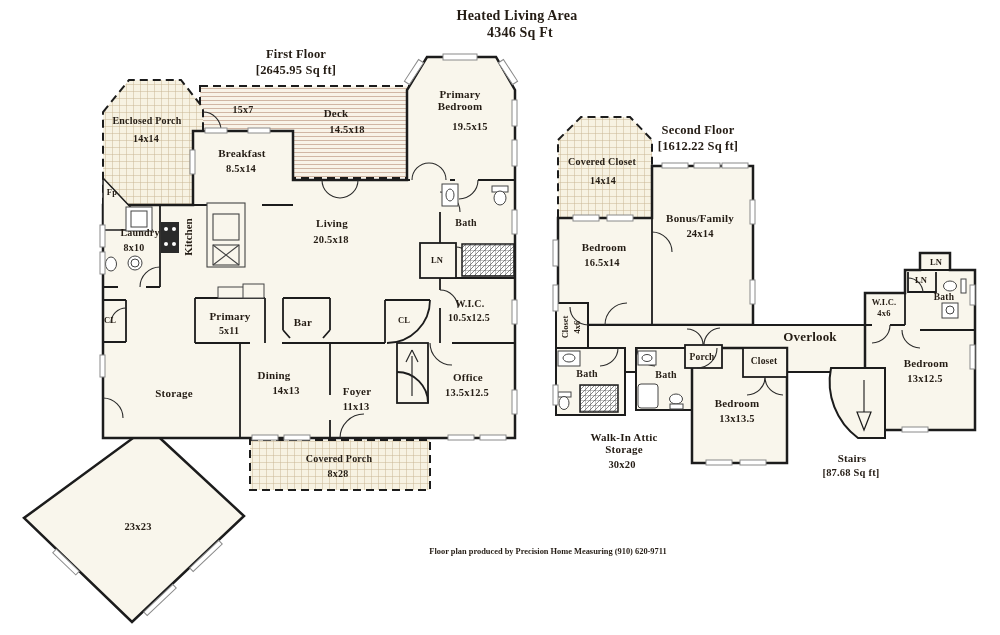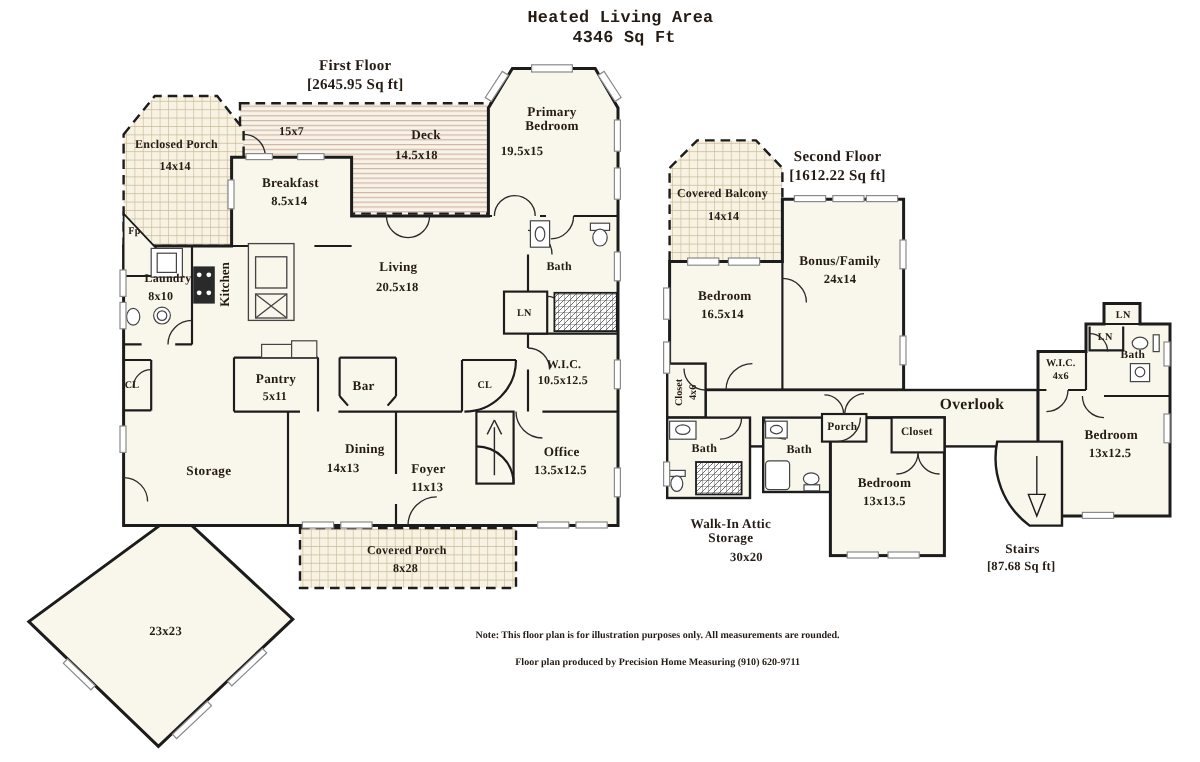--- a/index.html
+++ b/index.html
@@ -3,21 +3,21 @@
 <meta charset="utf-8">
 <style>
   html,body{margin:0;padding:0;background:#ffffff;}
   .plan{position:relative;width:1000px;height:635px;background:#ffffff;overflow:hidden;
         font-family:"Liberation Serif",serif;color:#241c14;}
   .plan svg{position:absolute;left:0;top:0;}
   .lbl{position:absolute;transform:translate(-50%,-50%);font-weight:bold;white-space:nowrap;
        text-align:center;line-height:1.12;letter-spacing:.2px;}
   .wrap{white-space:normal;font-family:Liberation Serif, serif;}
   .vlbl{position:absolute;transform:translate(-50%,-50%) rotate(-90deg);font-weight:bold;white-space:nowrap;}
-  .t1{font-size:14px;font-family:Liberation Mono, monospace;}
+  .t1{font-size:14px;}
   .t2{font-size:12.5px;}
   .rn{font-size:11px;}
   .rd{font-size:10.5px;}
   .md{font-size:10px;}
   .sm{font-size:9.5px;}
   .xs{font-size:8.5px;}
   .ov{font-size:13px;}
   .note-line{position:absolute;transform:translate(-50%,0);font-size:8.4px;font-weight:bold;white-space:nowrap;}
 </style>
 </head>
@@ -231,75 +231,74 @@
 <div class="lbl t1" style="left:517px;top:16px">Heated Living Area</div>
 <div class="lbl t1" style="left:520px;top:33px">4346 Sq Ft</div>
 <div class="lbl t2" style="left:296px;top:54px">First Floor</div>
 <div class="lbl t2" style="left:296px;top:70px">[2645.95 Sq ft]</div>
 <div class="lbl t2" style="left:698px;top:130px">Second Floor</div>
 <div class="lbl t2" style="left:698px;top:146px">[1612.22 Sq ft]</div>
 
 <div class="lbl md" style="left:147px;top:121px">Enclosed Porch</div>
 <div class="lbl md" style="left:146px;top:139px">14x14</div>
 <div class="lbl md" style="left:243px;top:110px">15x7</div>
-<div class="lbl rn" style="left:355px;top:113px">Deck</div>
+<div class="lbl rn" style="left:336px;top:113px">Deck</div>
 <div class="lbl rd" style="left:347px;top:130px">14.5x18</div>
 <div class="lbl rn wrap" style="left:460px;top:100px;width:78px">Primary Bedroom</div>
-<div class="lbl rd" style="left:435px;top:127px">19.5x15</div>
+<div class="lbl rd" style="left:470px;top:127px">19.5x15</div>
 <div class="lbl rn" style="left:242px;top:153px">Breakfast</div>
 <div class="lbl rd" style="left:241px;top:169px">8.5x14</div>
 <div class="lbl xs" style="left:112px;top:193px">Fp</div>
 <div class="lbl md" style="left:140px;top:233px">Laundry</div>
 <div class="lbl md" style="left:134px;top:248px">8x10</div>
 <div class="vlbl rn" style="left:188px;top:237px">Kitchen</div>
 <div class="lbl rn" style="left:332px;top:223px">Living</div>
 <div class="lbl rd" style="left:331px;top:240px">20.5x18</div>
 <div class="lbl md" style="left:466px;top:223px">Bath</div>
 <div class="lbl xs" style="left:437px;top:261px">LN</div>
 <div class="lbl md" style="left:470px;top:304px">W.I.C.</div>
 <div class="lbl md" style="left:469px;top:318px">10.5x12.5</div>
 <div class="lbl xs" style="left:110px;top:321px">CL</div>
 <div class="lbl xs" style="left:404px;top:321px">CL</div>
-<div class="lbl rn" style="left:230px;top:316px">Pantry</div>
+<div class="lbl rn" style="left:230px;top:316px">Primary</div>
 <div class="lbl md" style="left:229px;top:331px">5x11</div>
 <div class="lbl rn" style="left:303px;top:322px">Bar</div>
-<div class="lbl rn" style="left:304px;top:375px">Dining</div>
+<div class="lbl rn" style="left:274px;top:375px">Dining</div>
 <div class="lbl rd" style="left:286px;top:391px">14x13</div>
 <div class="lbl rn" style="left:357px;top:391px">Foyer</div>
 <div class="lbl rd" style="left:356px;top:407px">11x13</div>
 <div class="lbl rn" style="left:468px;top:377px">Office</div>
 <div class="lbl rd" style="left:467px;top:393px">13.5x12.5</div>
 <div class="lbl rn" style="left:174px;top:393px">Storage</div>
 <div class="lbl md" style="left:339px;top:459px">Covered Porch</div>
 <div class="lbl md" style="left:338px;top:474px">8x28</div>
 <div class="lbl rd" style="left:138px;top:527px">23x23</div>
 
-<div class="lbl md" style="left:602px;top:162px">Covered Balcony</div>
+<div class="lbl md" style="left:602px;top:162px">Covered Closet</div>
 <div class="lbl md" style="left:603px;top:181px">14x14</div>
 <div class="lbl rn" style="left:700px;top:218px">Bonus/Family</div>
 <div class="lbl rd" style="left:700px;top:234px">24x14</div>
 <div class="lbl rn" style="left:604px;top:247px">Bedroom</div>
 <div class="lbl rd" style="left:602px;top:263px">16.5x14</div>
 <div class="vlbl xs" style="left:565px;top:327px">Closet</div>
 <div class="vlbl xs" style="left:577px;top:327px">4x6</div>
 <div class="lbl md" style="left:587px;top:374px">Bath</div>
 <div class="lbl md" style="left:666px;top:375px">Bath</div>
 <div class="lbl sm" style="left:702px;top:357px">Porch</div>
 <div class="lbl sm" style="left:764px;top:361px">Closet</div>
 <div class="lbl rn" style="left:737px;top:403px">Bedroom</div>
 <div class="lbl rd" style="left:737px;top:419px">13x13.5</div>
-<div class="lbl rn wrap" style="left:609px;top:443px;width:104px">Walk-In Attic Storage</div>
+<div class="lbl rn wrap" style="left:624px;top:443px;width:104px">Walk-In Attic Storage</div>
 <div class="lbl rd" style="left:622px;top:465px">30x20</div>
 <div class="lbl ov" style="left:810px;top:337px">Overlook</div>
 <div class="lbl xs" style="left:884px;top:303px">W.I.C.</div>
 <div class="lbl xs" style="left:884px;top:314px">4x6</div>
 <div class="lbl xs" style="left:936px;top:263px">LN</div>
 <div class="lbl xs" style="left:921px;top:281px">LN</div>
 <div class="lbl sm" style="left:944px;top:297px">Bath</div>
 <div class="lbl rn" style="left:926px;top:363px">Bedroom</div>
 <div class="lbl rd" style="left:925px;top:379px">13x12.5</div>
 <div class="lbl rn" style="left:852px;top:458px">Stairs</div>
 <div class="lbl rd" style="left:851px;top:473px">[87.68 Sq ft]</div>
 
-<div class="note-line" style="left:548px;top:525px">Note: This floor plan is for illustration purposes only. All measurements are rounded.</div>
 <div class="note-line" style="left:548px;top:547px">Floor plan produced by Precision Home Measuring (910) 620-9711</div>
 
 </div>
 
 </body></html>

